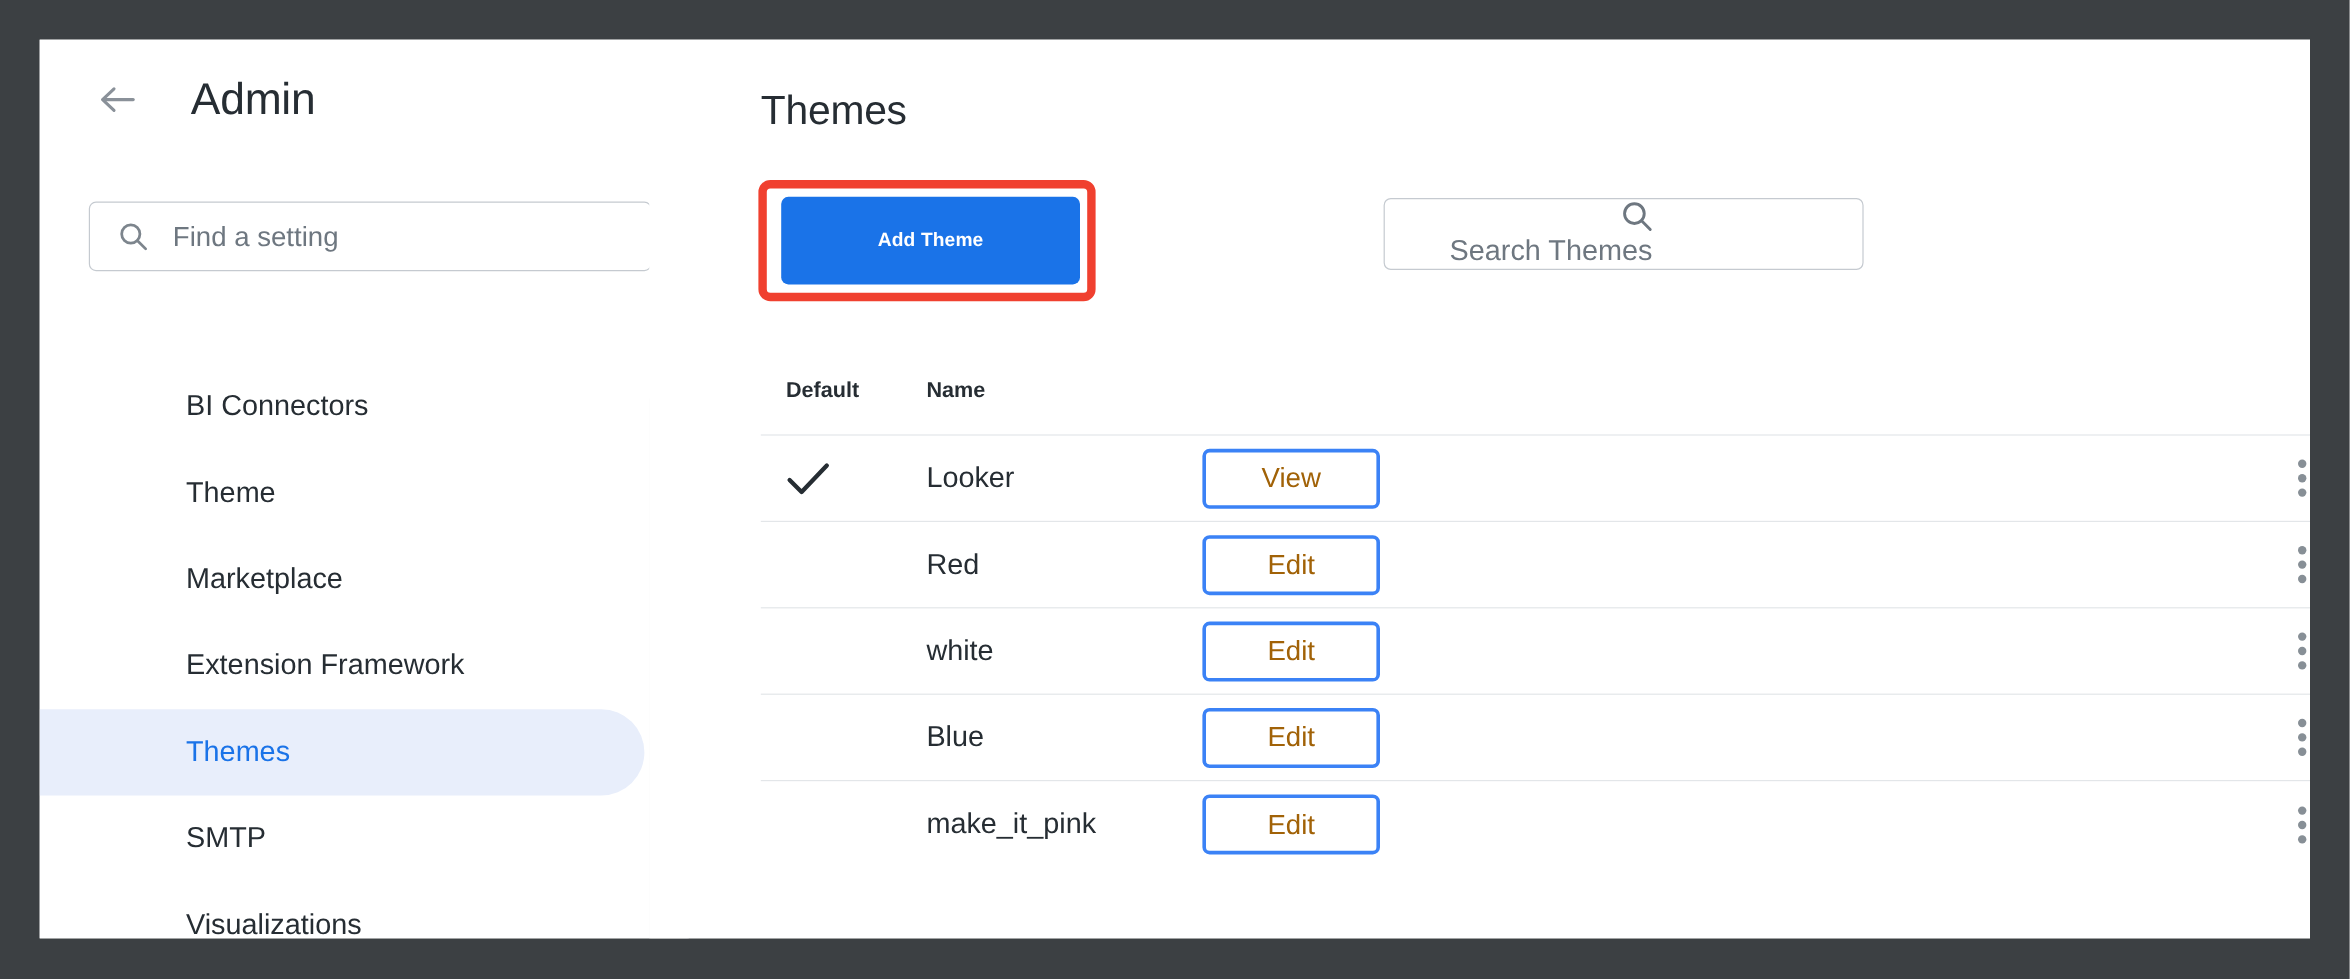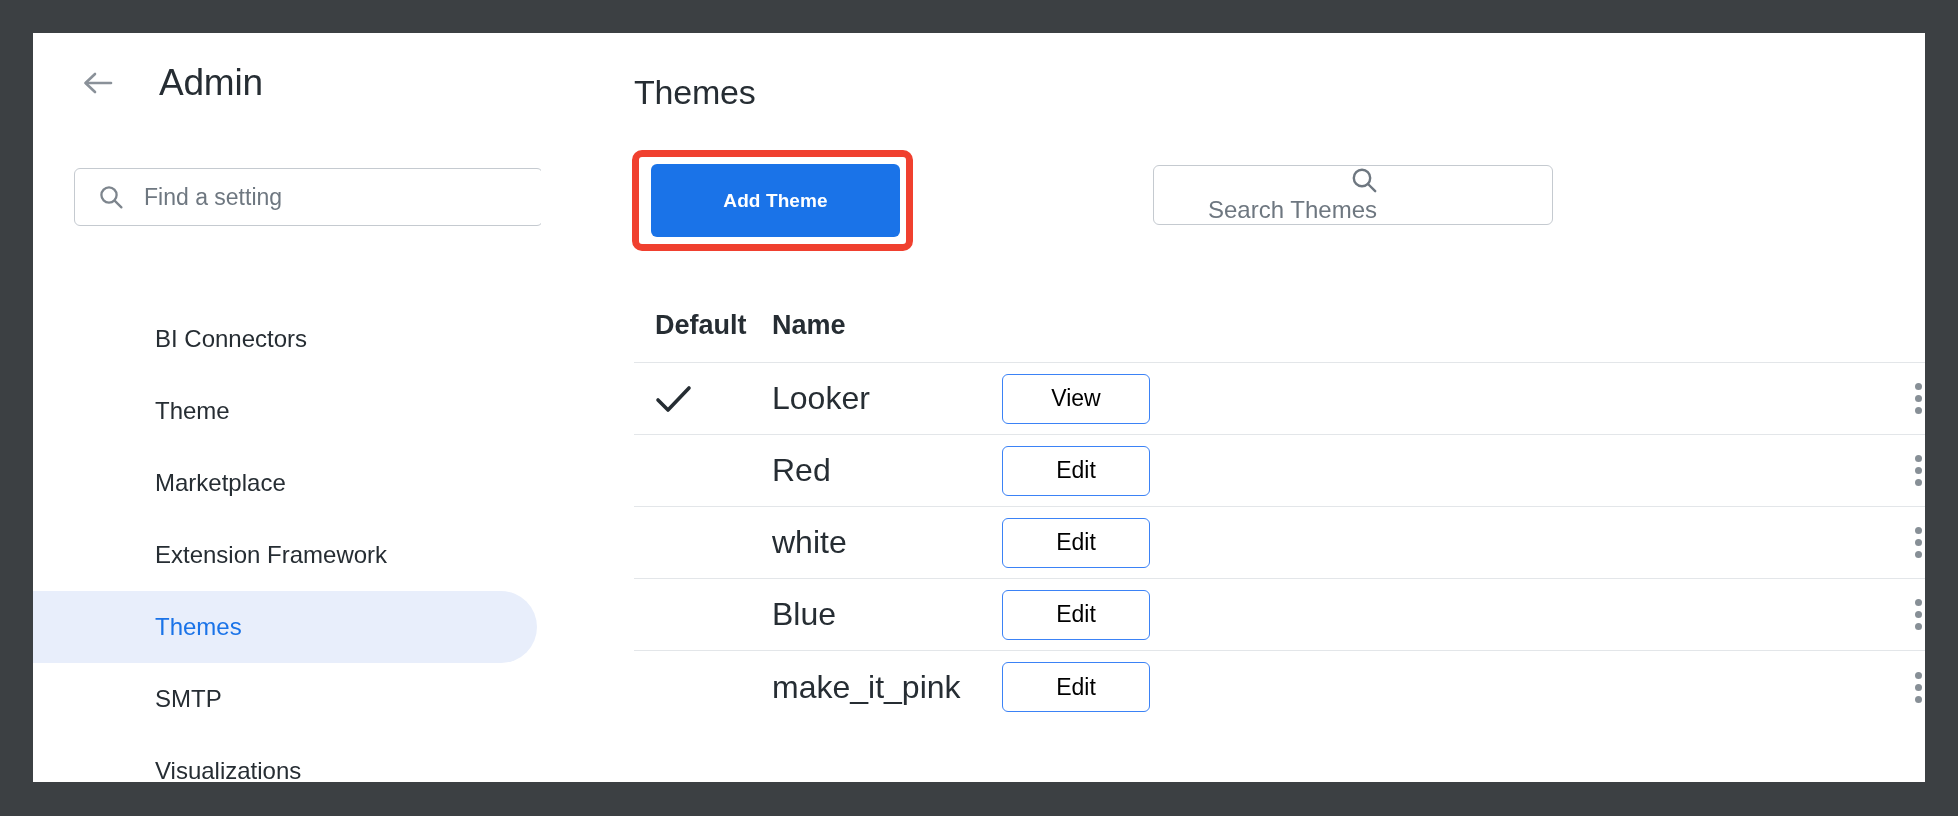--- a/index.html
+++ b/index.html
@@ -175,21 +175,21 @@
     position: absolute;
     left: 110px;
     top: 131px;
     width: 249px;
     height: 73px;
     background: #1a73e8;
     border: none;
     border-radius: 6px;
     color: #ffffff;
     font-family: "Liberation Sans", sans-serif;
-    font-size: 19px;
+    font-size: 16px;
     font-weight: 700;
     letter-spacing: 0.1px;
     cursor: pointer;
   }
 
   
   #search-themes-wrap {
     position: absolute;
     left: 612px;
     top: 132px;
@@ -224,21 +224,21 @@
   }
   .themes-head-row {
     height: 75px;
     display: flex;
     align-items: center;
     border-bottom: 1px solid #e3e6e9;
     margin: 0 93px 0 93px;
     width: 1324px;
   }
   .th {
-    font-size: 27px;
+    font-size: 18px;
     font-weight: 700;
     color: #262D33;
   }
   .col-default { width: 138px; padding-left: 21px; }
   .col-name    { width: 230px; }
   .col-action  { width: 240px; }
   .col-spacer  { flex: 1; }
   .col-kebab   { width: 80px; display: flex; justify-content: center; }
 
   .themes-row {
@@ -251,31 +251,31 @@
   }
   .themes-row:last-child { border-bottom: none; }
   .cell-default {
     width: 138px;
     padding-left: 21px;
     display: flex;
     align-items: center;
   }
   .cell-name {
     width: 230px;
-    font-size: 32px;
+    font-size: 24px;
     color: #262D33;
   }
   .cell-action { width: 240px; }
   .row-btn {
     width: 148px;
     height: 50px;
-    border: 1px solid #3b82f6;
+    border: 3px solid #3b82f6;
     border-radius: 6px;
     background: #ffffff;
-    color: #000000;
+    color: #a16207;
     font-family: "Liberation Sans", sans-serif;
     font-size: 23px;
     font-weight: 400;
     cursor: pointer;
   }
   .cell-spacer { flex: 1; }
   .cell-kebab {
     width: 80px;
     display: flex;
     justify-content: center;

